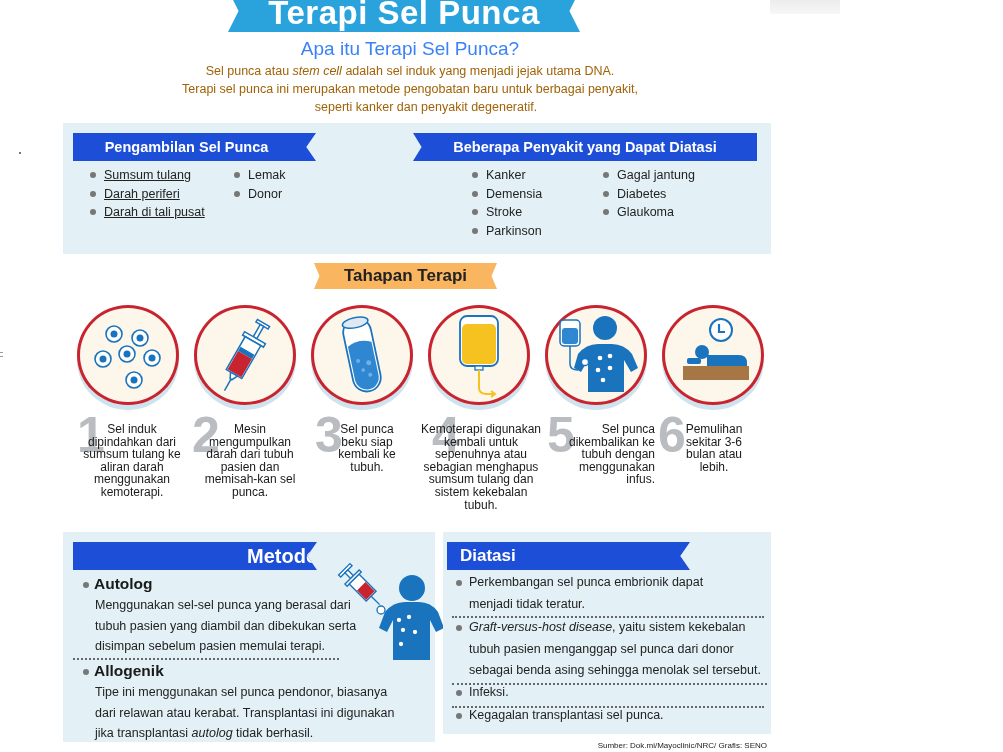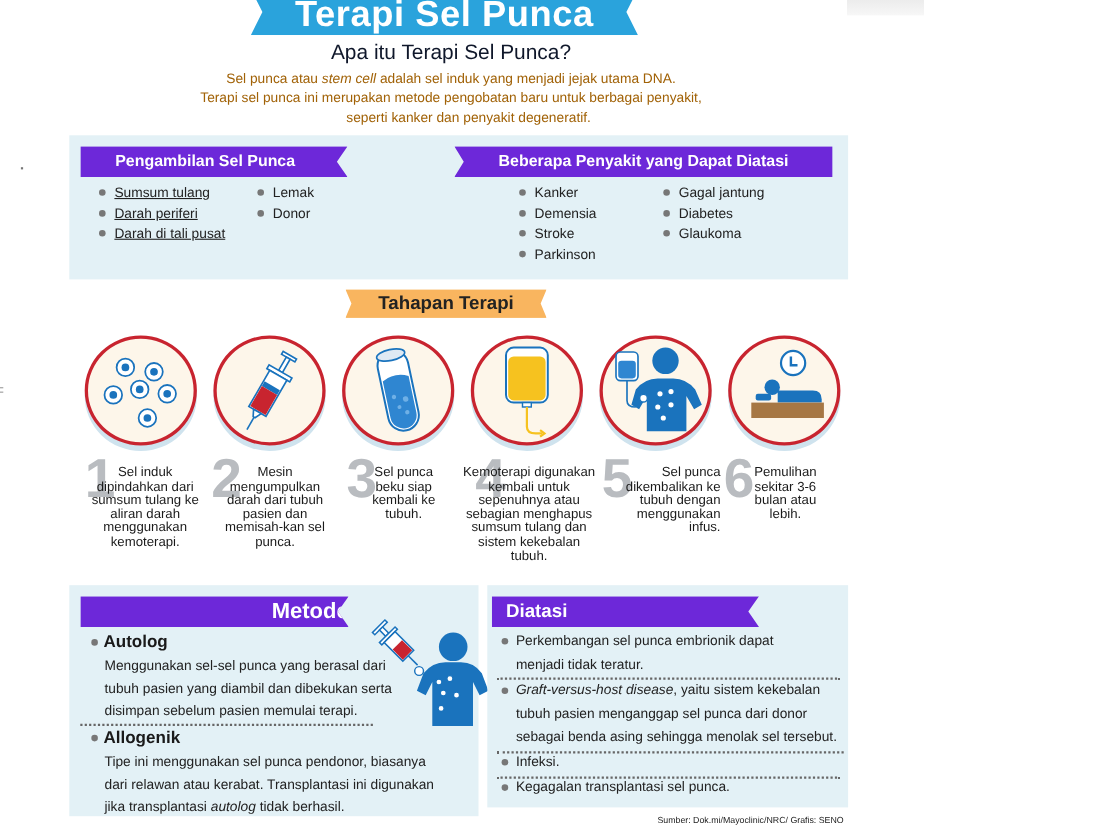--- a/index.html
+++ b/index.html
@@ -13,29 +13,29 @@
     position: absolute; left: 228px; top: -10px; width: 352px; height: 42px;
     background: #2aa3dc;
     clip-path: polygon(0 0, 100% 0, 97% 50%, 100% 100%, 0 100%, 3% 50%);
     display: flex; align-items: center; justify-content: center;
   }
   .title-ribbon span { color: #fff; font-weight: bold; font-size: 33px; letter-spacing: 0.5px; margin-top: 4px; }
 
   .top-right-shade { position: absolute; left: 770px; top: 0; width: 70px; height: 14px;
     background: linear-gradient(#ececec, #f7f7f7); }
 
-  .intro-heading { position: absolute; left: 0; width: 820px; top: 38px; text-align: center; font-size: 19px; color: #0f172a; }
+  .intro-heading { position: absolute; left: 0; width: 820px; top: 38px; text-align: center; font-size: 19px; color: #3b82f6; }
   .intro-line { position: absolute; left: 0; width: 820px; text-align: center; font-size: 12.5px; color: #a16207; }
   .intro-line i { font-style: italic; }
 
   
   .panel { position: absolute; background: #e3f1f6; }
 
   .ribbon-blue {
-    position: absolute; height: 28px; background: #6d28d9; color: #fff; font-weight: bold;
+    position: absolute; height: 28px; background: #1d4ed8; color: #fff; font-weight: bold;
     display: flex; align-items: center;
   }
   .ribbon-right-notch { clip-path: polygon(0 0, 100% 0, 96% 50%, 100% 100%, 0 100%); }
   .ribbon-left-notch { clip-path: polygon(0 0, 100% 0, 100% 100%, 0 100%, 2.5% 50%); }
 
   .bullet-list { position: absolute; list-style: none; font-size: 12.5px; color: #222; }
   .bullet-list li { position: relative; padding-left: 16px; height: 18.5px; line-height: 18.5px; }
   .bullet-list li::before {
     content: ""; position: absolute; left: 2px; top: 6px; width: 6px; height: 6px; border-radius: 50%; background: #777;
   }

